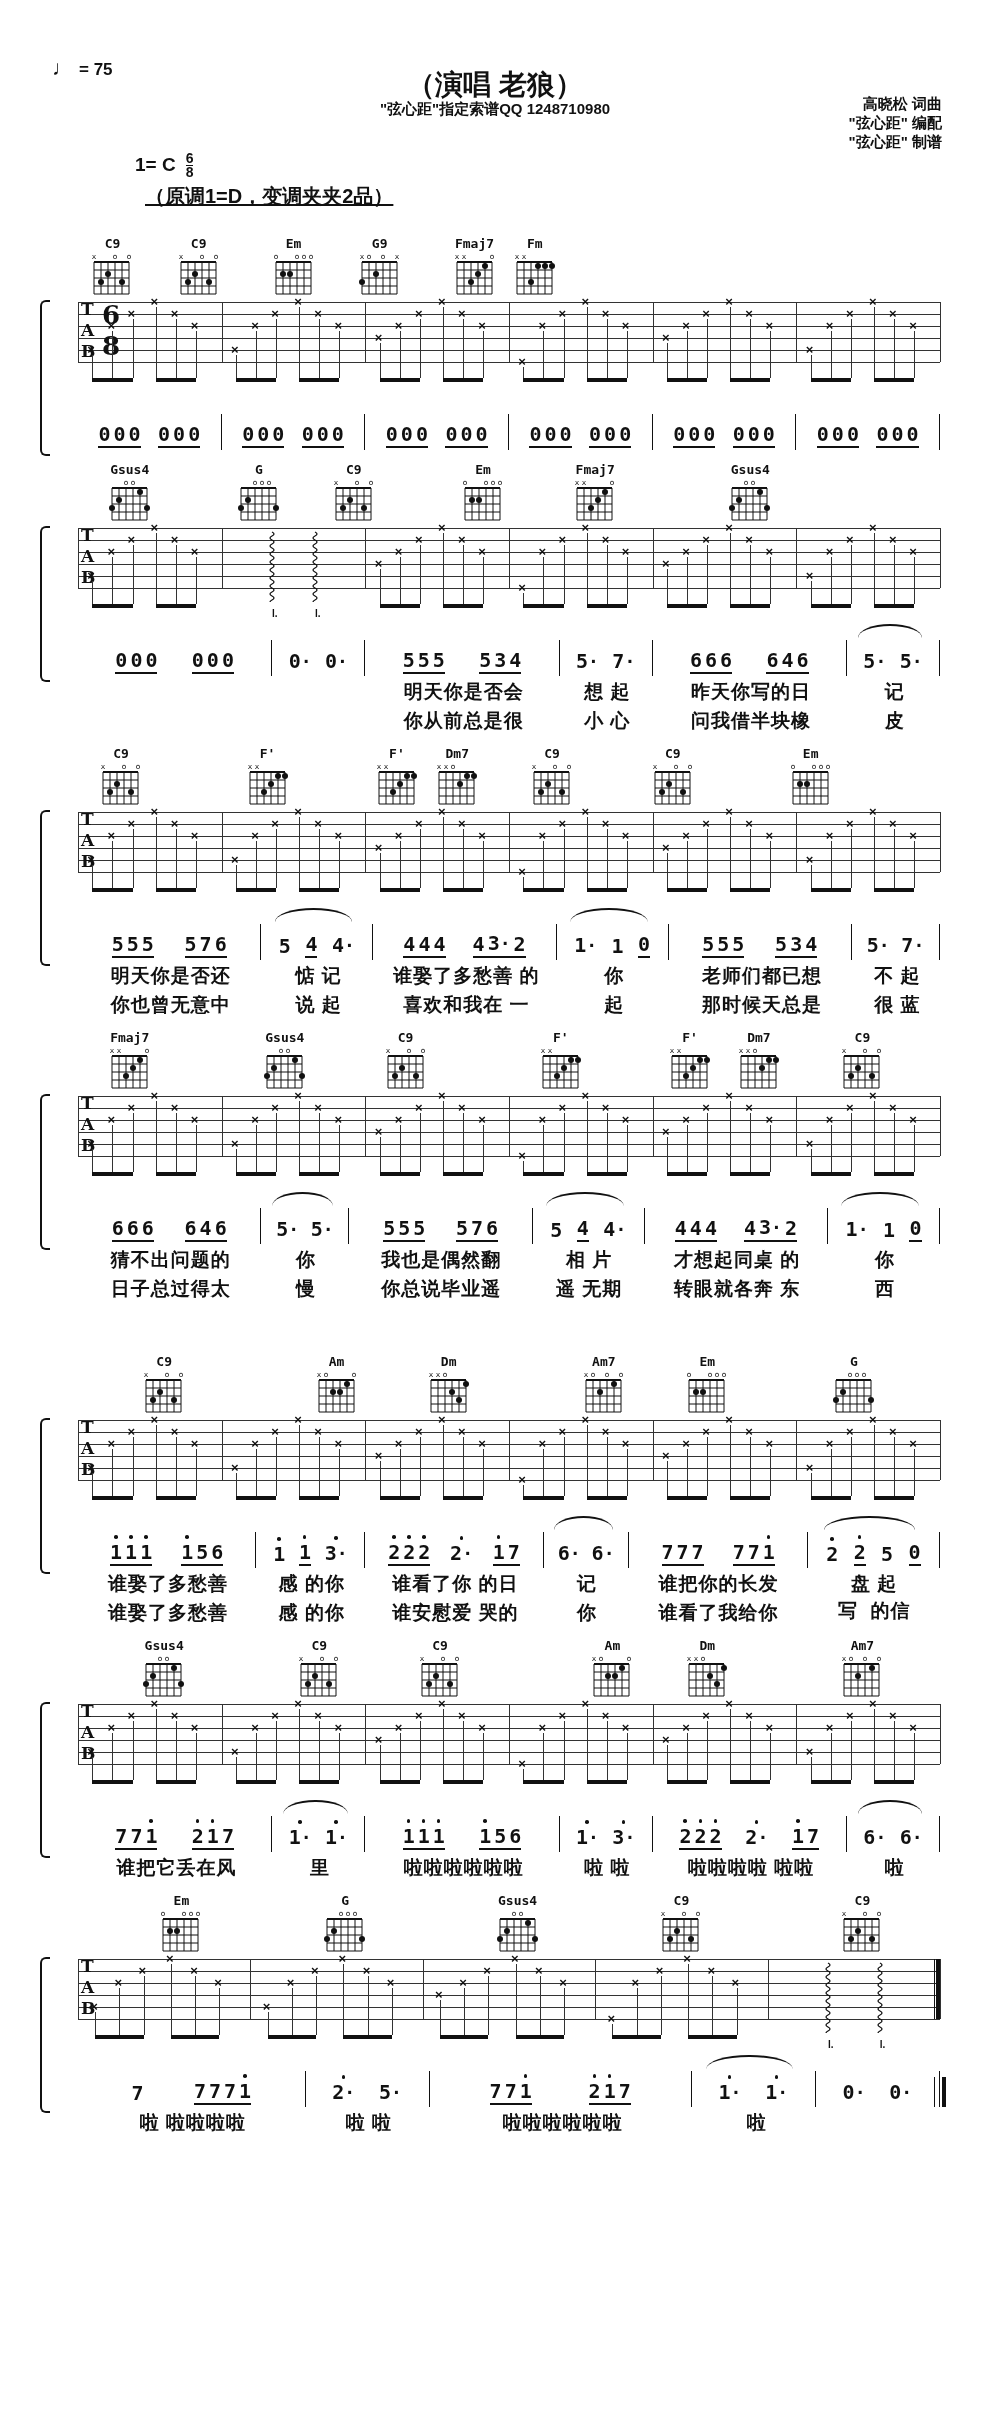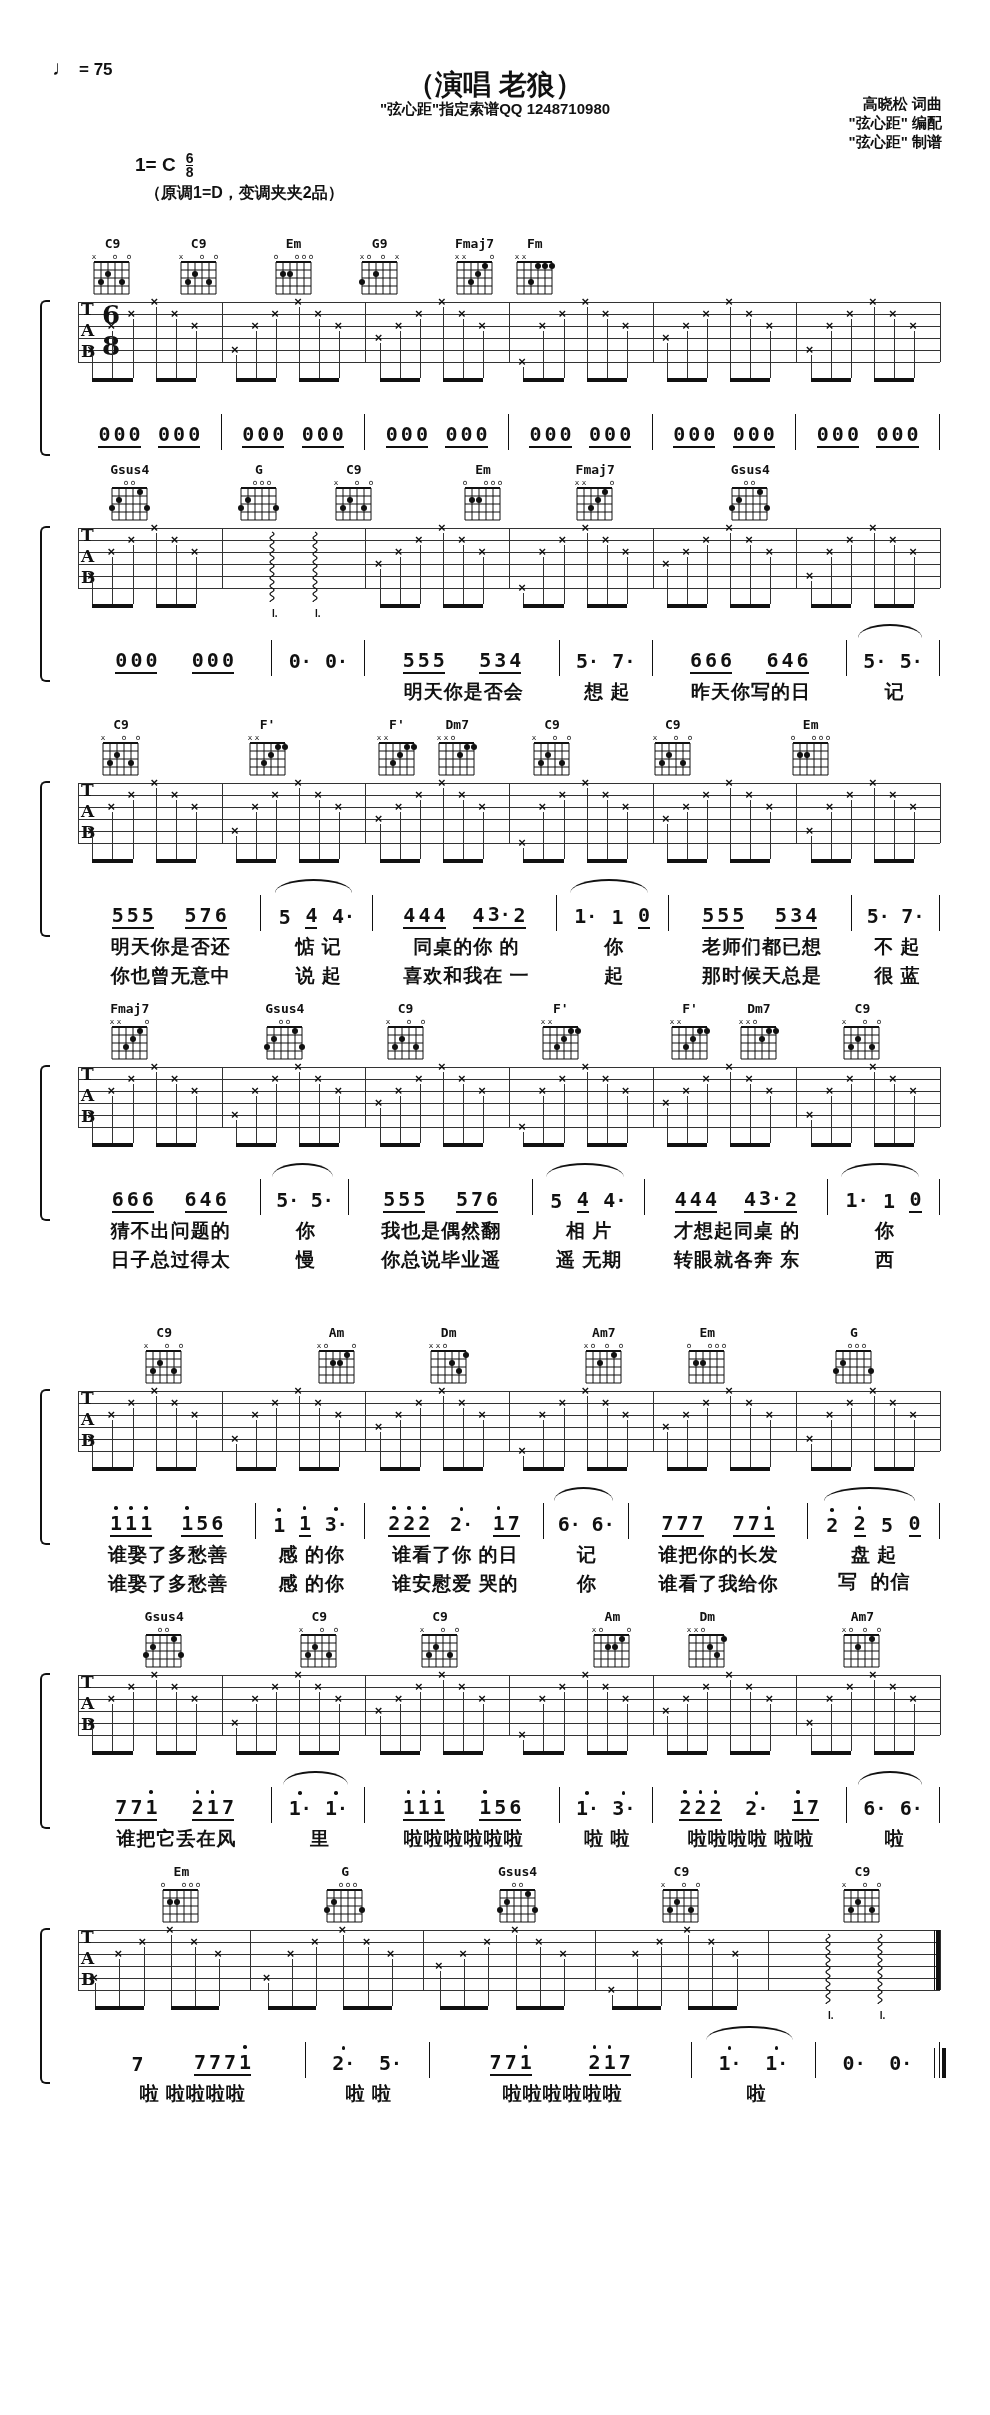--- a/index.html
+++ b/index.html
@@ -11,21 +11,21 @@
   .subtitle{position:absolute;top:66px;left:0;width:100%;text-align:center;font-size:28px;font-weight:bold;}
   .series{position:absolute;top:92px;left:0;width:100%;text-align:center;font-size:20px;font-weight:bold;}
   .tempo{position:absolute;top:56px;left:52px;font-size:17px;font-weight:bold;}
   .tempo .notesym{font-size:21px;margin-right:6px;}
   .qq{position:absolute;top:100px;left:0;width:100%;text-align:center;font-size:15px;font-weight:bold;}
   .credits{position:absolute;top:94px;right:48px;text-align:right;font-size:15px;font-weight:bold;line-height:19px;}
   .keyline{position:absolute;top:152px;left:135px;font-size:19px;font-weight:bold;}
   .ts{display:inline-flex;flex-direction:column;vertical-align:middle;margin-left:10px;font-size:14px;line-height:13px;text-align:center;}
   .ts i{font-style:normal;font-weight:bold;}
   .ts i:first-child{border-bottom:1.5px solid #111;}
-  .capo{position:absolute;top:183px;left:145px;font-size:16px;font-weight:bold;}
+  .capo{position:absolute;top:183px;left:145px;font-size:20px;font-weight:bold;text-decoration:underline;}
   
   .content{position:relative;margin-left:78px;width:862px;}
   .system{position:relative;margin-bottom:14px;}
   .chordrow{position:relative;height:64px;}
   .chord{position:absolute;top:0;display:flex;flex-direction:column;align-items:center;width:52px;margin-left:-26px;}
   .chord .cname{font-size:13px;font-weight:bold;font-family:"DejaVu Sans Mono",monospace;line-height:12px;}
   .staffwrap{position:relative;height:96px;}
   .brace{position:absolute;left:-38px;top:-2px;width:8px;height:152px;border-left:2.5px solid #111;border-top:2px solid #111;border-bottom:2px solid #111;border-radius:6px 0 0 6px;}
   .staff{position:absolute;left:0;right:0;top:0;height:60px;}
   .sline{position:absolute;left:0;right:0;height:1px;background:#333;}
@@ -719,20 +719,28 @@
           </div>
         </div>
         <div class="lyricrow">
           <div class="lyriccell" style="flex: 7.4 1 0%;"></div>
           <div class="lyriccell" style="flex: 3.4 1 0%;"></div>
           <div class="lyriccell" style="flex: 7.4 1 0%;">明天你是否会</div>
           <div class="lyriccell" style="flex: 3.4 1 0%;">想 起</div>
           <div class="lyriccell" style="flex: 7.4 1 0%;">昨天你写的日</div>
           <div class="lyriccell" style="flex: 3.4 1 0%;">记</div>
         </div>
+        <div class="lyricrow">
+          <div class="lyriccell" style="flex: 7.4 1 0%;"></div>
+          <div class="lyriccell" style="flex: 3.4 1 0%;"></div>
+          <div class="lyriccell" style="flex: 7.4 1 0%;">你从前总是很</div>
+          <div class="lyriccell" style="flex: 3.4 1 0%;">小 心</div>
+          <div class="lyriccell" style="flex: 7.4 1 0%;">问我借半块橡</div>
+          <div class="lyriccell" style="flex: 3.4 1 0%;">皮</div>
+        </div>
       </div>
       <div class="system">
         <div class="chordrow">
           <div class="chord" style="left: 5%;">
             <div class="cname">C9</div>
             <svg width="48" height="50">
               <text x="6" y="9" text-anchor="middle" font-size="7.5" font-family="DejaVu Sans Mono, monospace">x</text>
               <text x="13" y="9" text-anchor="middle" font-size="7.5" font-family="DejaVu Sans Mono, monospace"></text>
               <text x="20" y="9" text-anchor="middle" font-size="7.5" font-family="DejaVu Sans Mono, monospace"></text>
               <text x="27" y="9" text-anchor="middle" font-size="7.5" font-family="DejaVu Sans Mono, monospace">o</text>
@@ -1075,21 +1083,21 @@
               <span class="note">5<span class="adot">·</span></span>
             </div>
             <div class="group">
               <span class="note">7<span class="adot">·</span></span>
             </div>
           </div>
         </div>
         <div class="lyricrow">
           <div class="lyriccell" style="flex: 7.4 1 0%;">明天你是否还</div>
           <div class="lyriccell" style="flex: 4.4 1 0%;">惦 记</div>
-          <div class="lyriccell" style="flex: 7.4 1 0%;">同桌的你 的</div>
+          <div class="lyriccell" style="flex: 7.4 1 0%;">谁娶了多愁善 的</div>
           <div class="lyriccell" style="flex: 4.4 1 0%;">你</div>
           <div class="lyriccell" style="flex: 7.4 1 0%;">老师们都已想</div>
           <div class="lyriccell" style="flex: 3.4 1 0%;">不 起</div>
         </div>
         <div class="lyricrow">
           <div class="lyriccell" style="flex: 7.4 1 0%;">你也曾无意中</div>
           <div class="lyriccell" style="flex: 4.4 1 0%;">说 起</div>
           <div class="lyriccell" style="flex: 7.4 1 0%;">喜欢和我在 一</div>
           <div class="lyriccell" style="flex: 4.4 1 0%;">起</div>
           <div class="lyriccell" style="flex: 7.4 1 0%;">那时候天总是</div>

